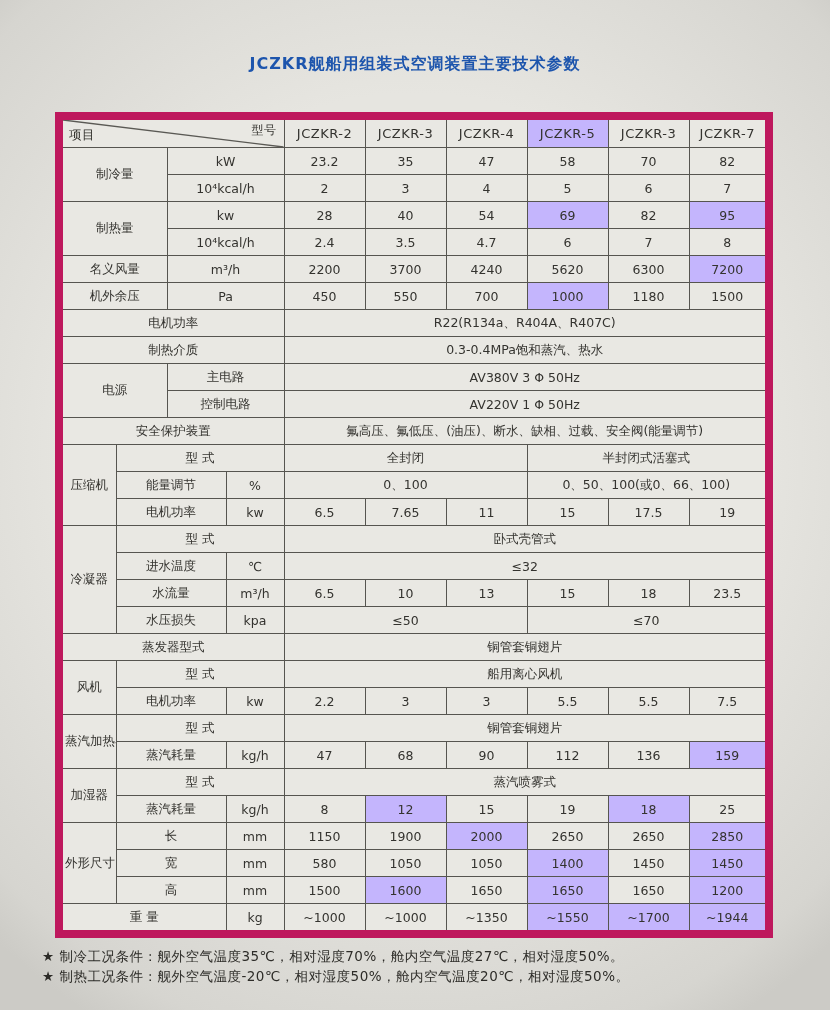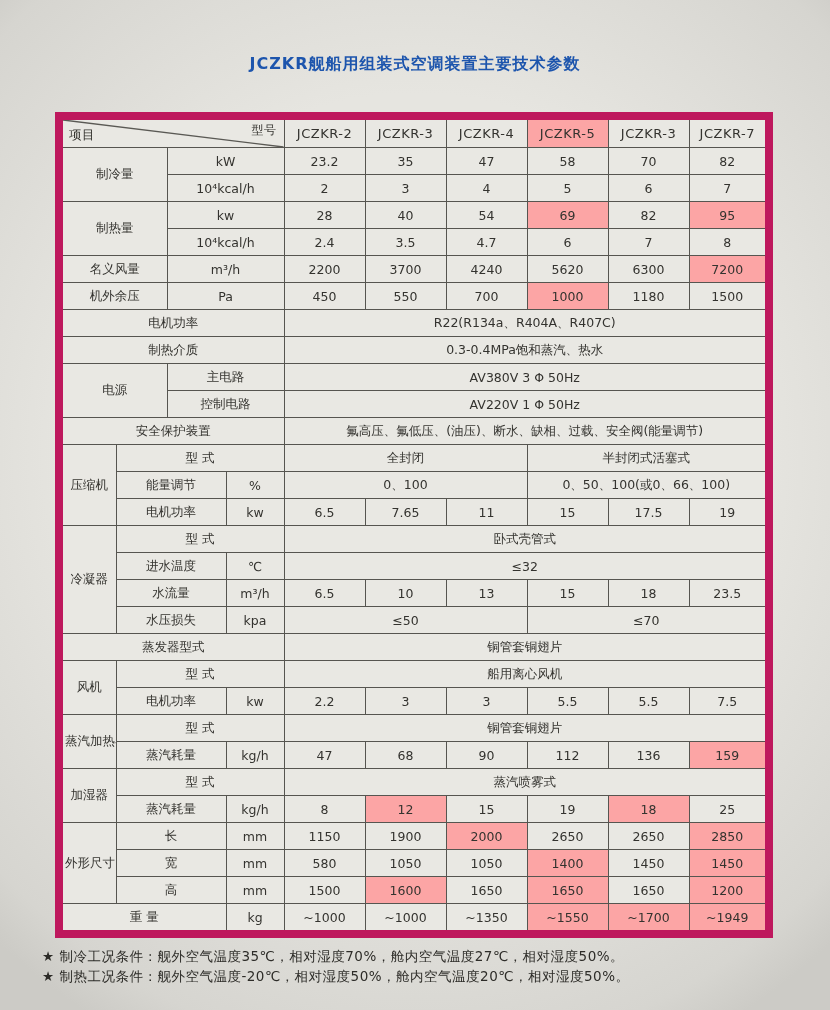--- a/index.html
+++ b/index.html
@@ -21,21 +21,21 @@
   table.spec td{
     border:1.3px solid #565550;
     background:#e9e8e3;
     font-size:12.5px;color:#34332f;
     text-align:center;vertical-align:middle;
     height:26px;padding:0 2px;
     overflow:hidden;white-space:nowrap;
     font-weight:500;
   }
   table.spec tr.hdr td{height:27px;font-size:13px;letter-spacing:0.5px;}
-  table.spec td.hl{background:#fca5a5;}
+  table.spec td.hl{background:#c4b5fd;}
   td.corner{position:relative;padding:0;}
   td.corner .diag{position:absolute;left:0;top:0;width:100%;height:100%;}
   td.corner .diag line{stroke:#5a5954;stroke-width:1.4;vector-effect:non-scaling-stroke;}
   td.corner .c-left{position:absolute;left:6px;bottom:3px;font-size:12.5px;}
   td.corner .c-right{position:absolute;right:7px;top:2px;font-size:12px;}
   .notes{
     position:absolute;left:42px;top:946px;width:760px;
     font-size:13.5px;color:#2d2c28;line-height:1.5;font-weight:500;
     letter-spacing:0.5px;
   }
@@ -285,21 +285,21 @@
         <td class="hl">1200</td>
       </tr>
       <tr>
         <td colspan="3">重 量</td>
         <td>kg</td>
         <td>~1000</td>
         <td>~1000</td>
         <td>~1350</td>
         <td class="hl">~1550</td>
         <td class="hl">~1700</td>
-        <td class="hl">~1949</td>
+        <td class="hl">~1944</td>
       </tr>
     </tbody>
 </table>
 
 <div class="notes">
   <div class="note-line">★ 制冷工况条件：舰外空气温度35℃，相对湿度70%，舱内空气温度27℃，相对湿度50%。</div>
   <div class="note-line">★ 制热工况条件：舰外空气温度-20℃，相对湿度50%，舱内空气温度20℃，相对湿度50%。</div>
 </div>
 
 </body></html>

